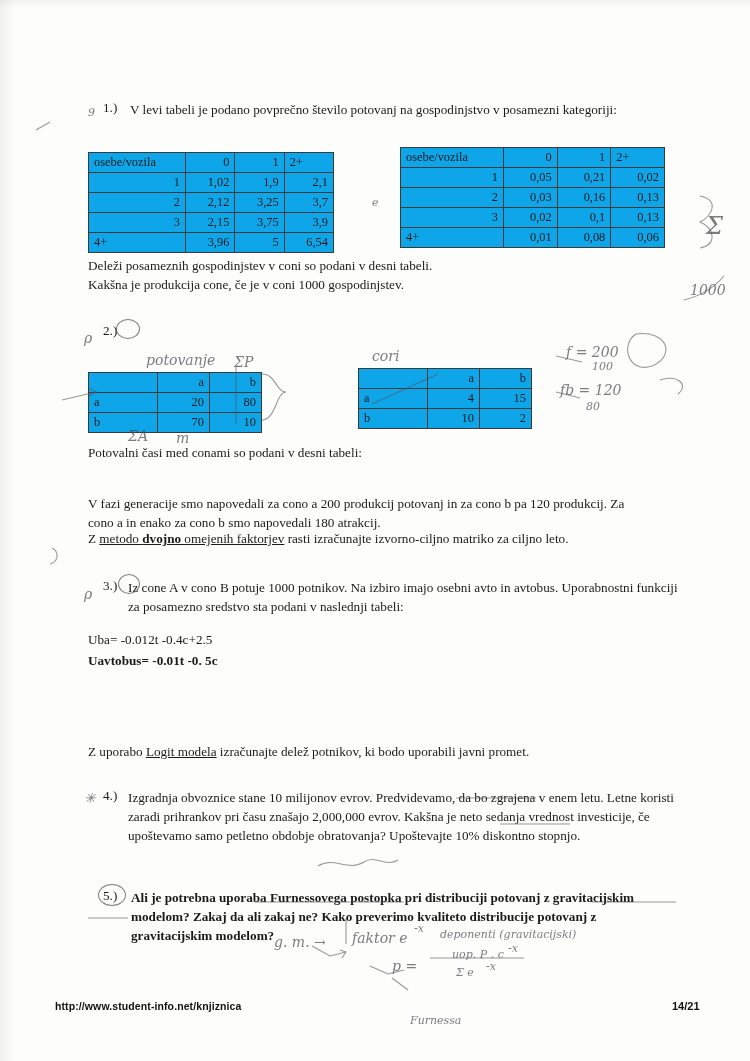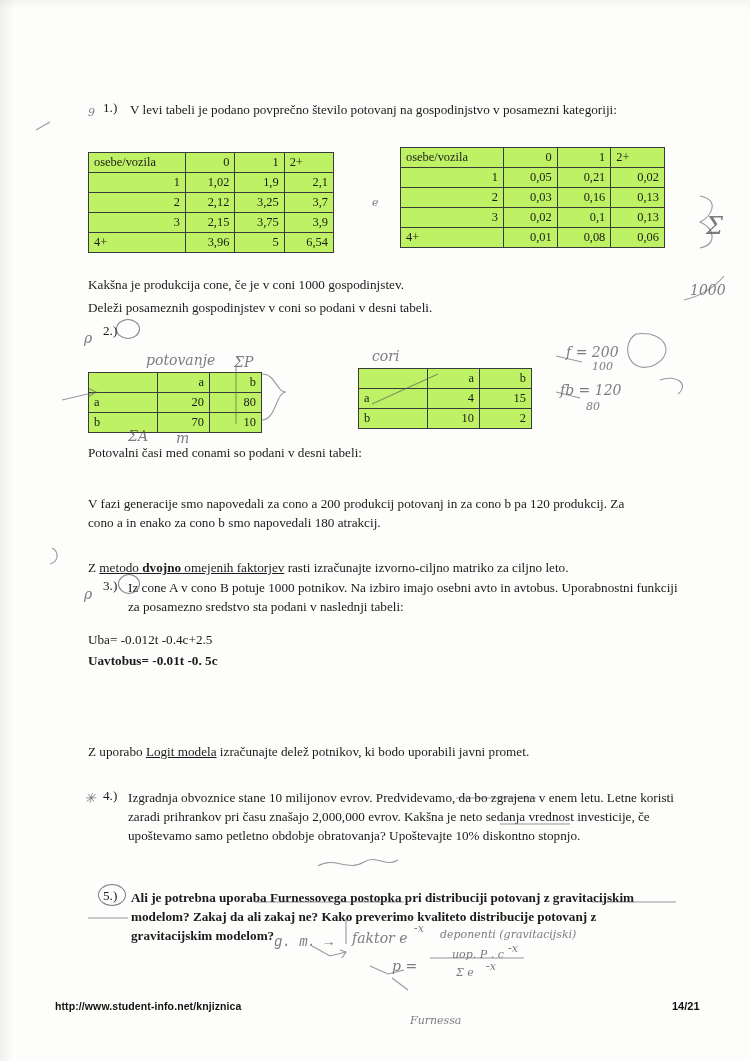--- a/index.html
+++ b/index.html
@@ -42,21 +42,21 @@
     width: 560px;
   }
   .underline { text-decoration: underline; }
   .bold { font-weight: bold; }
 
   
   table.grid {
     position: absolute;
     border-collapse: collapse;
     font-size: 12.4px;
-    background: #bef264;
+    background: #0ea5e9;
   }
   table.grid td, table.grid th {
     border: 1px solid #3a3a3a;
     padding: 1px 5px 2px 5px;
     font-weight: normal;
     text-align: right;
     height: 16px;
   }
   table.grid td.lab, table.grid th.lab {
     text-align: left;
@@ -187,21 +187,21 @@
     </tr>
     <tr>
       <td class="lab">4+</td>
       <td>0,01</td>
       <td>0,08</td>
       <td>0,06</td>
     </tr>
   </tbody>
     </table>
 
-  <div class="body-text" style="left:88px; top:256px; width:520px;margin-top:42px;">Deleži posameznih gospodinjstev v coni so podani v desni tabeli.</div>
+  <div class="body-text" style="left:88px; top:256px; width:520px;">Deleži posameznih gospodinjstev v coni so podani v desni tabeli.</div>
   <div class="body-text" style="left:88px; top:275px; width:520px;">Kakšna je produkcija cone, če je v coni 1000 gospodinjstev.</div>
 
   <div class="num" style="left:103px; top:323px;">2.)</div>
 
   <table class="grid" style="left:88px; top:372px; width:174px;">
     <tbody>
         <tr>
       <th class="lab" style="width:58px;"></th>
       <th class="c">a</th>
       <th class="c">b</th>
@@ -234,21 +234,21 @@
     <tr>
       <td class="lab">b</td>
       <td>10</td>
       <td>2</td>
     </tr>
   </tbody>
     </table>
 
   <div class="body-text" style="left:88px; top:443px; width:520px;">Potovalni časi med conami so podani v desni tabeli:</div>
   <div class="body-text" style="left:88px; top:494px; width:560px;">V fazi generacije smo napovedali za cono a 200 produkcij potovanj in za cono b pa 120 produkcij. Za cono a in enako za cono b smo napovedali 180 atrakcij.</div>
-  <div class="body-text" style="left:88px; top:558px; width:580px;">
+  <div class="body-text" style="left:88px; top:529px; width:580px;">
     <span>Z </span><span class="underline">metodo <span class="bold">dvojno</span> omejenih faktorjev</span><span> rasti izračunajte izvorno-ciljno matriko za ciljno leto.</span>
   </div>
 
   <div class="num" style="left:103px; top:578px;">3.)</div>
   <div class="body-text" style="left:128px; top:578px; width:552px;">Iz cone A v cono B potuje 1000 potnikov. Na izbiro imajo osebni avto in avtobus. Uporabnostni funkciji za posamezno sredstvo sta podani v naslednji tabeli:</div>
 
   <div class="body-text" style="left:88px; top:630px; width:400px;">Uba= -0.012t -0.4c+2.5</div>
   <div class="body-text" style="left:88px; top:651px; width:400px;font-weight:bold;">Uavtobus= -0.01t -0. 5c</div>
 
   <div class="body-text" style="left:88px; top:742px; width:565px;">
@@ -272,21 +272,21 @@
       <div class="hand mid" style="left: 234px; top: 354px;">ΣP</div>
       <div class="hand mid" style="left: 372px; top: 348px;">cori</div>
       <div class="hand mid" style="left: 128px; top: 428px;">ΣA</div>
       <div class="hand mid" style="left: 176px; top: 430px;">m</div>
       <div class="hand mid" style="left: 566px; top: 344px;">f = 200</div>
       <div class="hand small" style="left: 592px; top: 360px;">100</div>
       <div class="hand mid" style="left: 560px; top: 382px;">fb = 120</div>
       <div class="hand small" style="left: 586px; top: 400px;">80</div>
       <div class="hand big" style="left: 690px; top: 282px;">1000</div>
       <div class="hand huge" style="left: 706px; top: 212px;">Σ</div>
-      <div class="hand mid" style="left: 274px; top: 934px; font-family: Liberation Mono, monospace;">g. m.  →</div>
+      <div class="hand mid" style="left: 274px; top: 934px;">g. m.  →</div>
       <div class="hand mid" style="left: 352px; top: 930px;">faktor e</div>
       <div class="hand small" style="left: 414px; top: 922px;">-x</div>
       <div class="hand small" style="left: 440px; top: 928px;">deponenti (gravitacijski)</div>
       <div class="hand mid" style="left: 392px; top: 958px;">p =</div>
       <div class="hand small" style="left: 452px; top: 948px;">uop. P . c</div>
       <div class="hand small" style="left: 508px; top: 942px;">-x</div>
       <div class="hand small" style="left: 456px; top: 966px;">Σ e</div>
       <div class="hand small" style="left: 486px; top: 960px;">-x</div>
       <div class="hand small" style="left: 410px; top: 986px; margin-top: 28px;">Furnessa</div>
       <div class="hand mid" style="left: 84px; top: 330px;">ρ</div>

